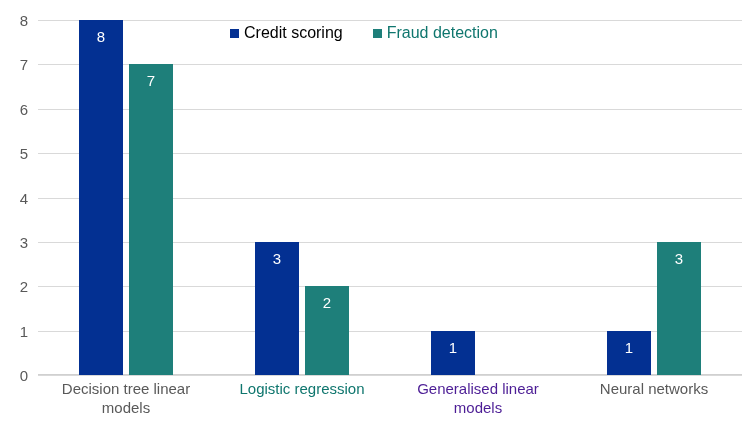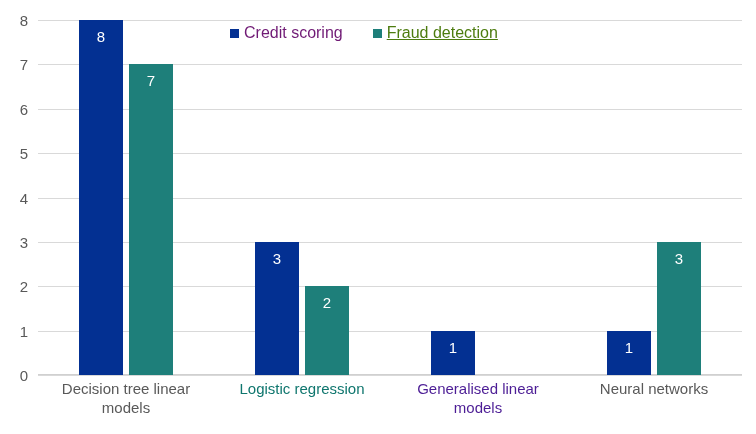--- a/index.html
+++ b/index.html
@@ -179,21 +179,21 @@
   <div class="x-axis">
       <div class="x-cat-label" style="left: 4px; width: 168px; color: rgb(89, 89, 89);">Decision tree linear models</div>
       <div class="x-cat-label" style="left: 180px; width: 168px; color: #0f766e;">Logistic regression</div>
       <div class="x-cat-label" style="left: 356px; width: 168px; color: #4c1d95;">Generalised linear models</div>
       <div class="x-cat-label" style="left: 532px; width: 168px; color: rgb(89, 89, 89);">Neural networks</div>
     </div>
 
   <div class="legend">
       <div class="legend-item">
         <span class="legend-swatch" style="background: rgb(3, 48, 146);"></span>
-        <span class="legend-text" style="color: #701a75;">Credit scoring</span>
+        <span class="legend-text" style="color: #000000;">Credit scoring</span>
       </div>
       <div class="legend-item">
         <span class="legend-swatch" style="background: rgb(30, 127, 122);"></span>
-        <span class="legend-text" style="color: #4d7c0f; text-decoration: underline;">Fraud detection</span>
+        <span class="legend-text" style="color: #0f766e;">Fraud detection</span>
       </div>
     </div>
 
 </div>
 
 </body></html>

